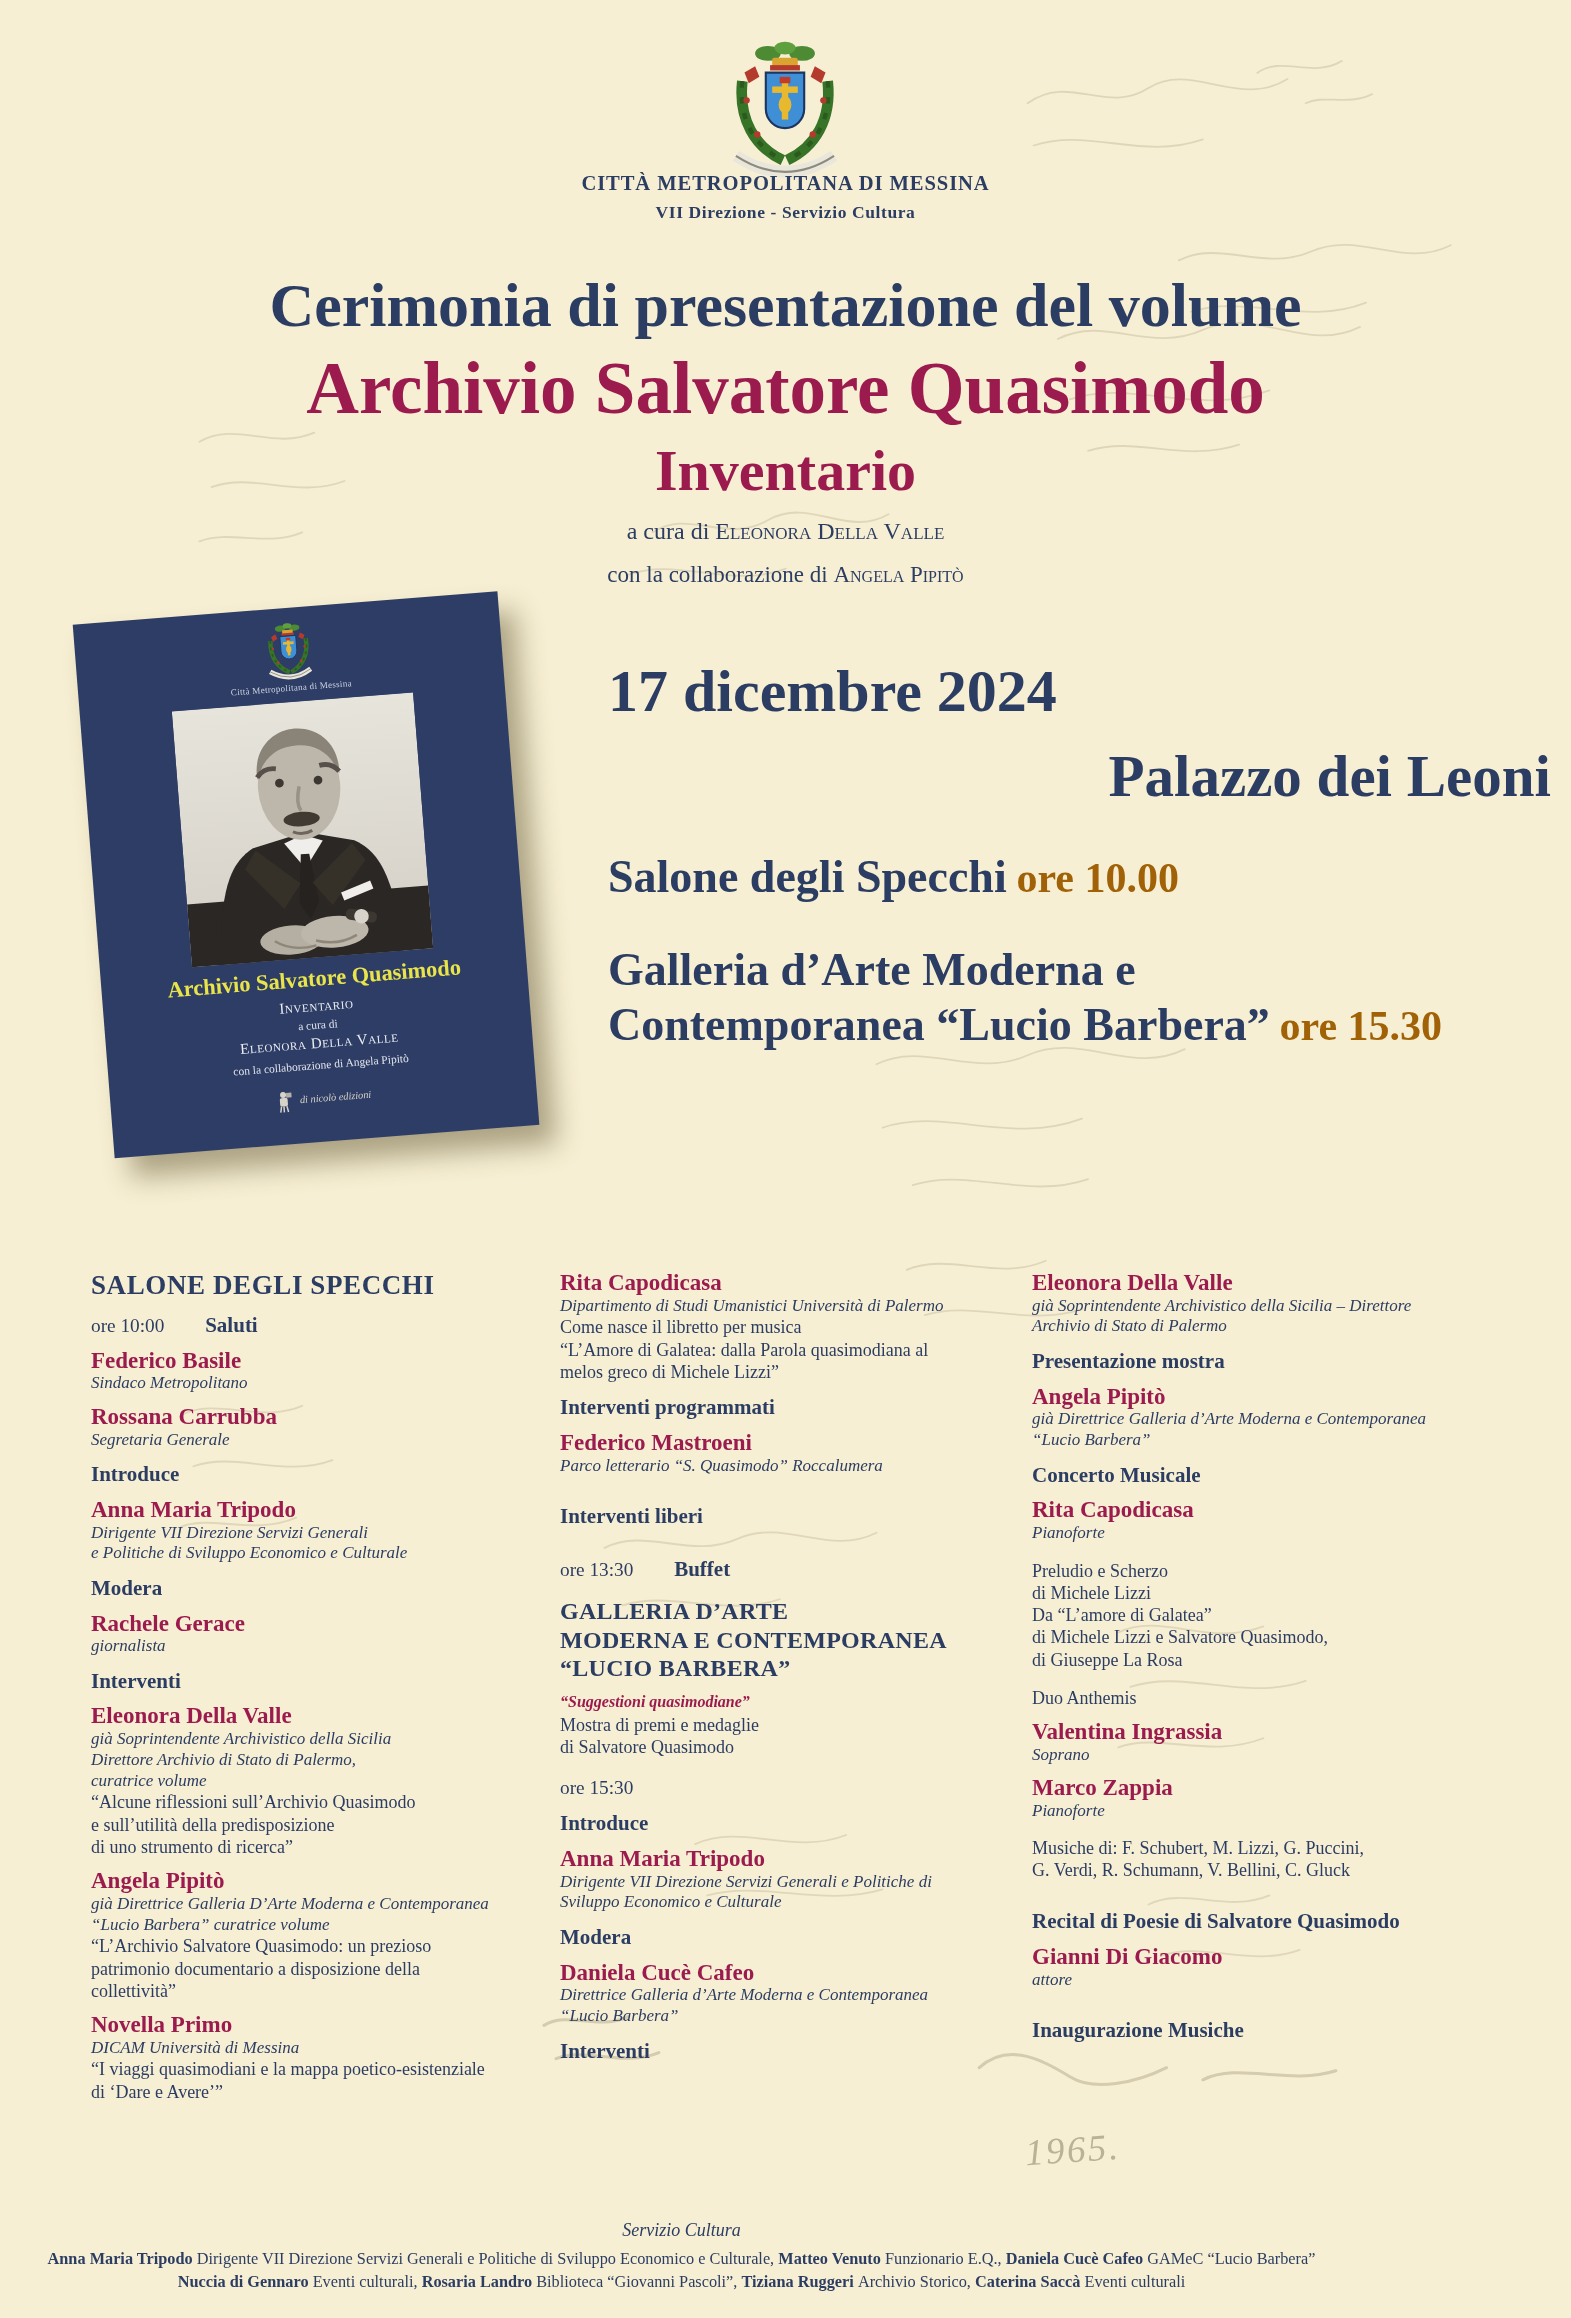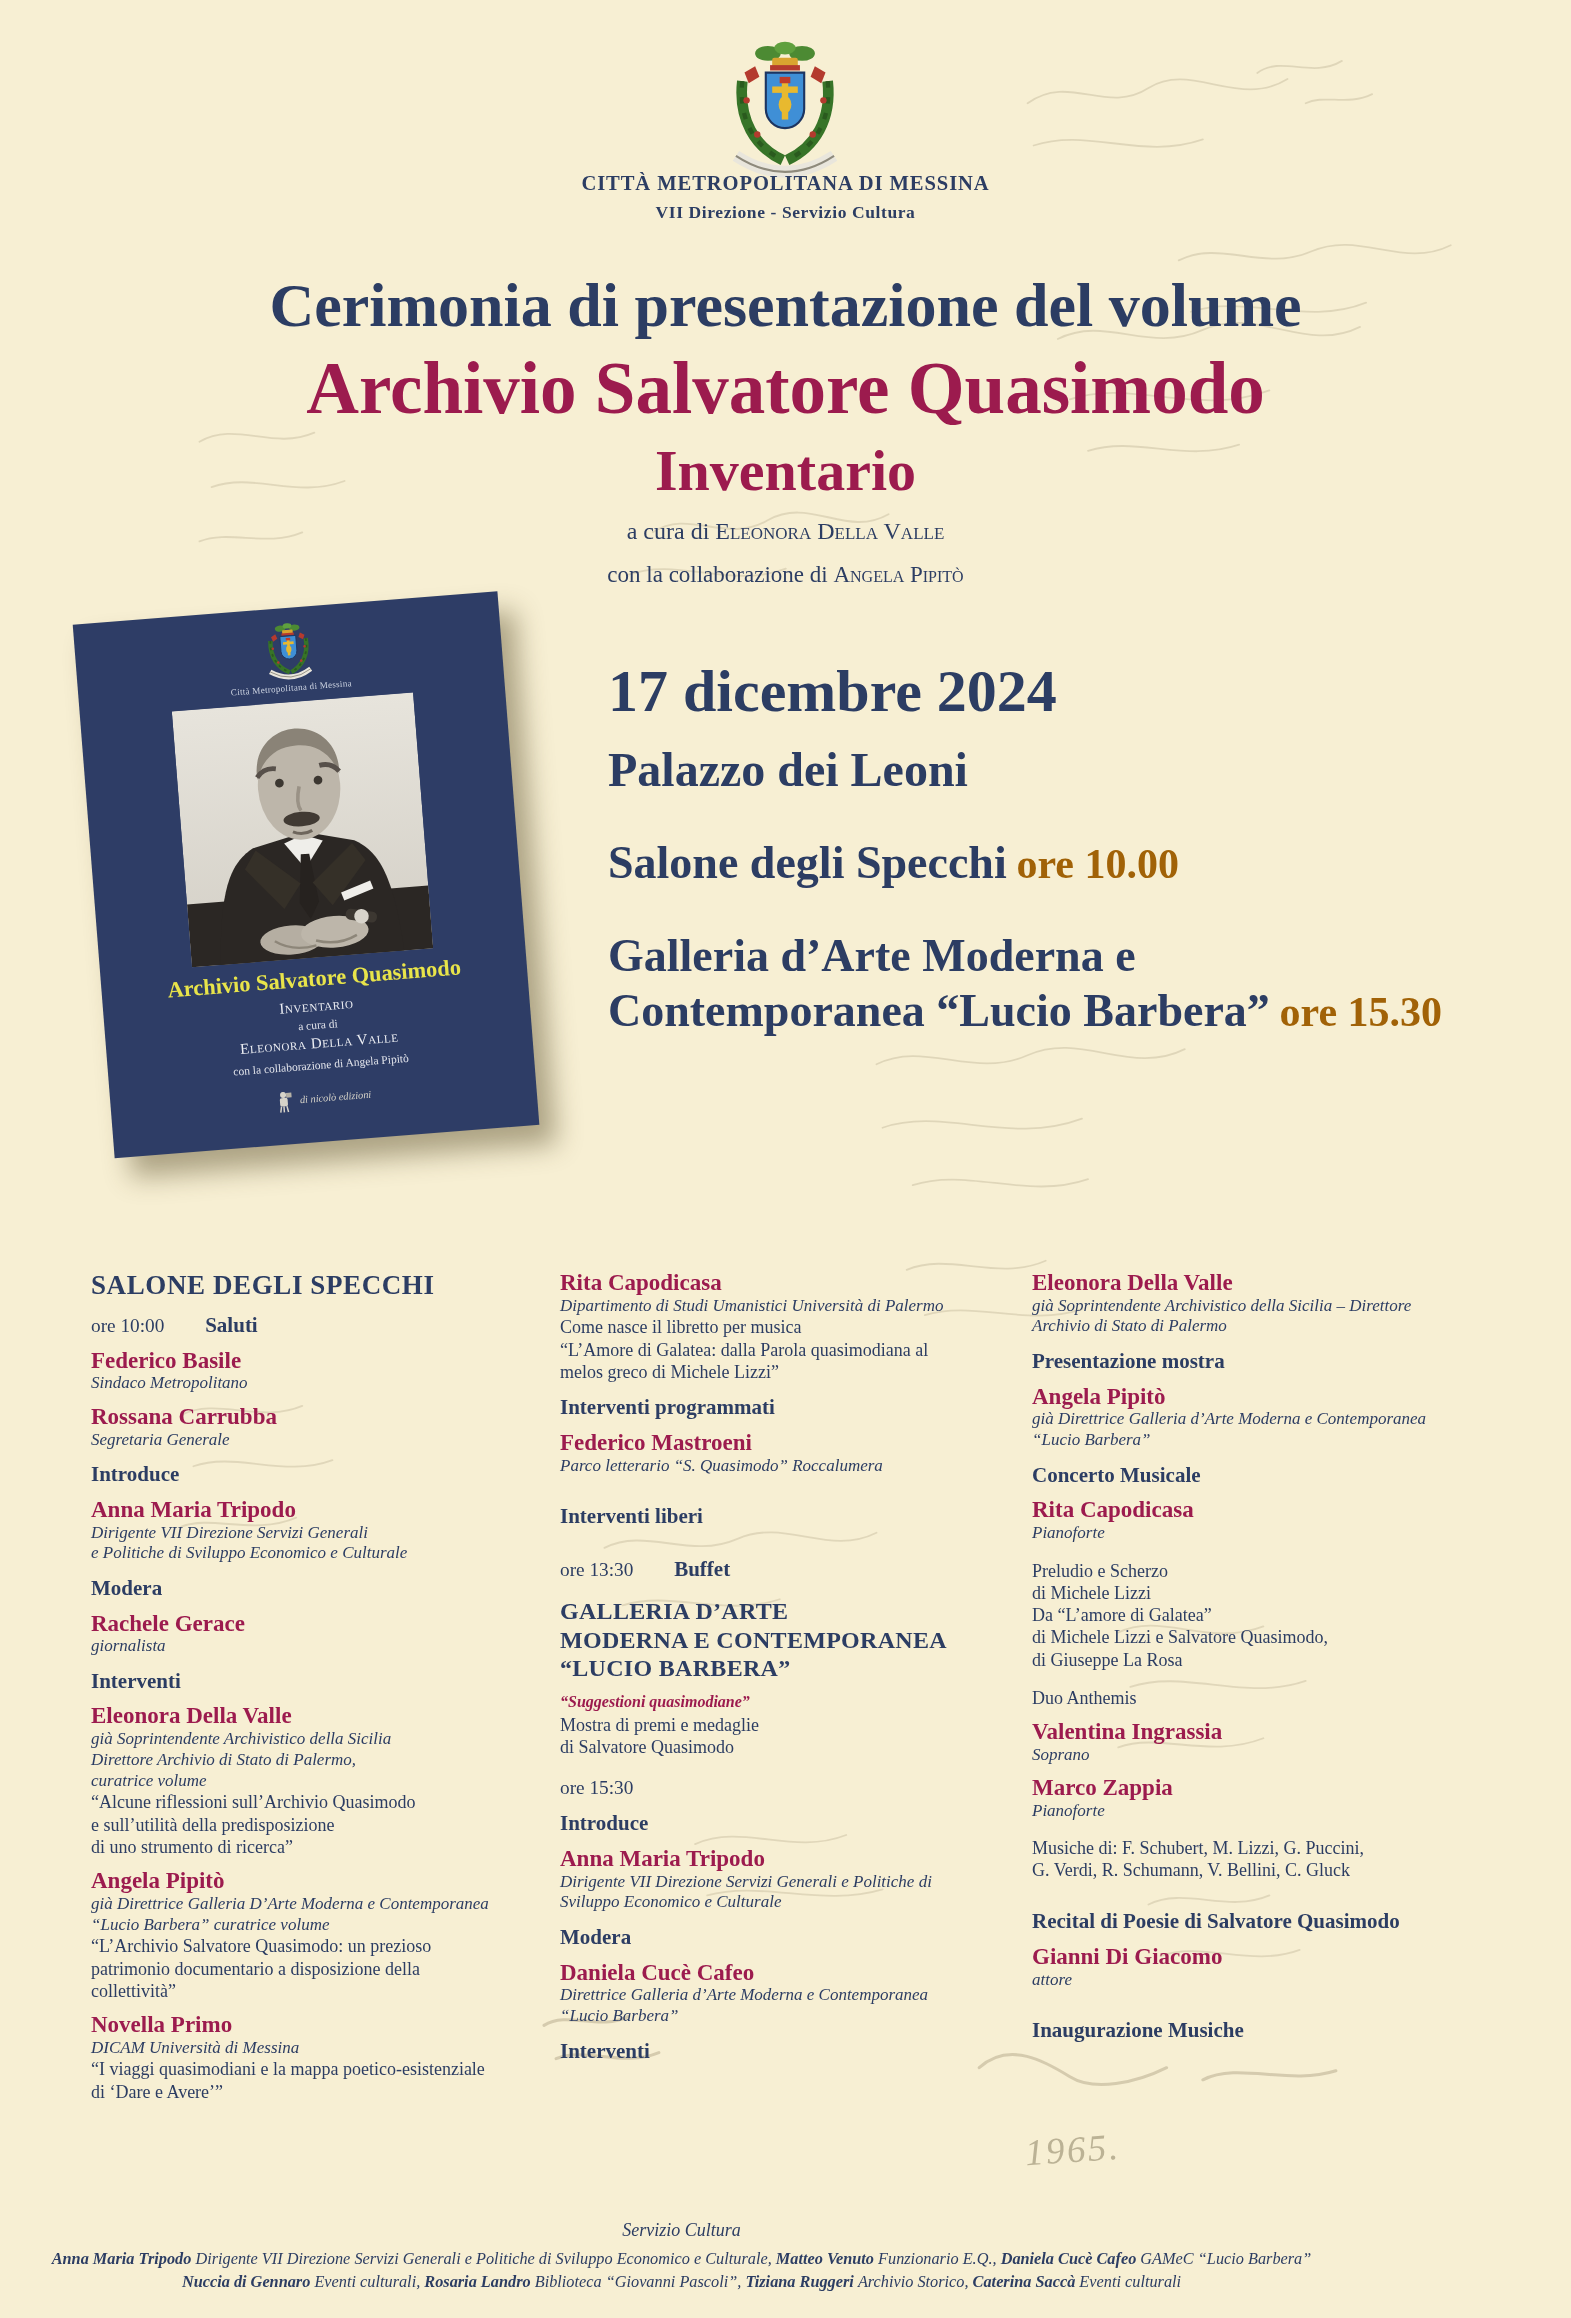--- a/index.html
+++ b/index.html
@@ -41,21 +41,21 @@
   .b-title{position:absolute; left:0; top:359px; width:100%; font-size:22.4px; font-weight:bold; color:#e8e44a;}
   .b-sub{position:absolute; left:0; top:391px; width:100%; font-size:15px; font-variant:small-caps; color:#eceef3; letter-spacing:0.6px;}
   .b-cura{position:absolute; left:0; top:412px; width:100%; font-size:11.5px; color:#e3e5ec;}
   .b-curator{position:absolute; left:0; top:428px; width:100%; font-size:15px; font-variant:small-caps; color:#eceef3; letter-spacing:0.6px;}
   .b-collab{position:absolute; left:0; top:452px; width:100%; font-size:11.5px; color:#e3e5ec;}
   .b-pub{position:absolute; left:0; top:481px; width:100%; color:#d6d3c9; font-size:10.3px; font-style:italic;}
   .b-pub svg{vertical-align:middle; margin-right:6px;}
   
   .event{position:absolute; left:608px; top:657px; width:943px; z-index:2;}
   .e-date{font-size:60px; font-weight:bold; margin-bottom:15.7px;}
-  .e-venue{font-size:48px; font-weight:bold; margin-bottom:39px;}
+  .e-venue{font-size:59px; font-weight:bold; margin-bottom:39px;text-align:right;}
   .e-s1{font-size:46px; font-weight:bold; margin-bottom:39px;}
   .e-s2{font-size:46px; font-weight:bold; line-height:1.2;}
   .e-time{font-size:42px; font-weight:bold; color:#a16207; margin-left:9.7px;}
   
   .cols{position:absolute; left:91px; top:1270px; width:1409px; z-index:2; display:grid; grid-template-columns:469px 472px 469px;}
   .col{padding-right:14.5px;}
   .ci{color:#2c3d63;}
   .col .ci:first-child{margin-top:0;}
   .col-header{font-size:27px; font-weight:bold; letter-spacing:0.6px; margin-bottom:8.5px; line-height:1.15;}
   .gam-header{font-size:24px; font-weight:bold; letter-spacing:0.3px; line-height:1.18;}
@@ -64,21 +64,21 @@
   .text{font-size:18px; line-height:1.24;}
   .heading{font-size:21px; font-weight:bold; margin-top:12px; line-height:1.18;}
   .time-line{font-size:19.3px; margin-top:12px;}
   .time-line .tbold{font-size:21px; font-weight:bold;margin-left:36px;}
   .maroon-italic{font-size:16px; font-weight:bold; font-style:italic; color:#9c1b4e; margin-top:11px; margin-bottom:2.4px;}
   .gap{height:15.7px;}
   .gap-sm{height:7.3px;}
   
   .footer{position:absolute; left:6px; top:2220px; width:1351px; text-align:center; z-index:2;}
   .f-service{font-size:18px; font-style:italic; margin-bottom:6px;}
-  .footer-line{font-size:16.3px; font-style:italic; line-height:1.42;}
+  .footer-line{font-size:16.3px; line-height:1.42;}
   .fname{font-weight:bold;}
 </style>
 </head>
 <body>
 
 <div class="page">
 
   <svg class="hand-svg" width="1571" height="2319" viewBox="0 0 2599 3835" fill="none">
     <g stroke="#ab9f80" stroke-width="3" opacity="0.30" stroke-linecap="round">
       <path d="M1700,170 c70,-50 130,20 200,-25 s150,35 230,-15 m-420,110 c90,-30 180,25 280,-10"></path>

